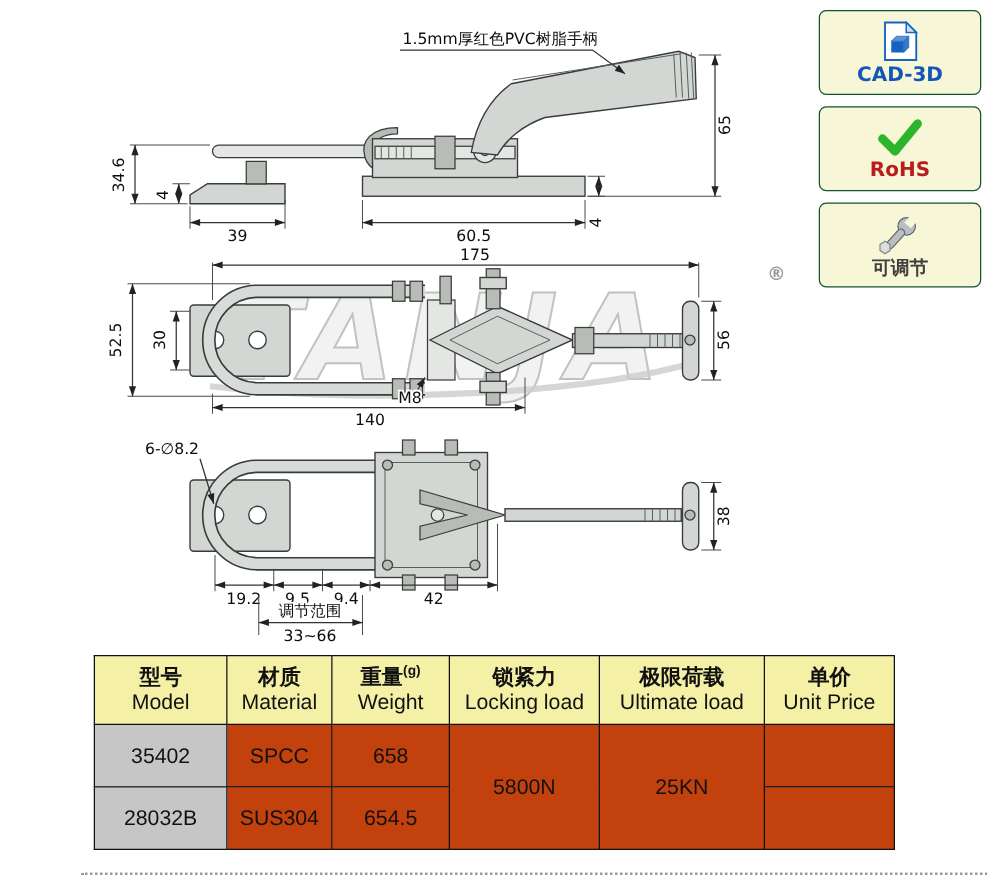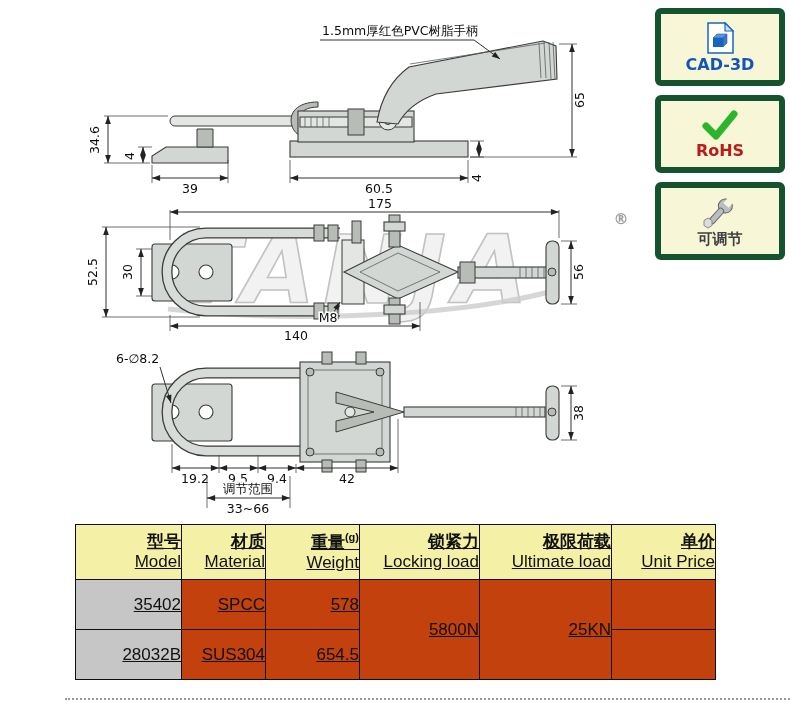--- a/index.html
+++ b/index.html
@@ -17,30 +17,30 @@
   .ext{stroke:#4a4a4a;stroke-width:.8;fill:none;}
   .dim{stroke:#333;stroke-width:1;fill:none;}
   .dimt{font-size:12.5px;fill:#0d0d0d;text-anchor:middle;paint-order:stroke;stroke:#fff;stroke-width:3;}
   .note{font-size:12.5px;fill:#0d0d0d;paint-order:stroke;stroke:#fff;stroke-width:3;}
   .wm{font-size:95px;font-weight:bold;font-style:italic;letter-spacing:8px;text-anchor:middle;
       fill:#f2f2f2;stroke:#c2c2c2;stroke-width:1.6;}
   .wm-swoosh{fill:none;stroke:#cccccc;stroke-width:5;opacity:.8;}
   .wm-r{font-size:15px;font-weight:bold;font-style:italic;fill:#9a9a9a;text-anchor:middle;}
   
   .badges{position:absolute;top:8px;right:5px;width:130px;display:flex;flex-direction:column;gap:9px;}
-  .badge{height:66px;background:#f7f7d8;border:6px solid #14532d;border-radius:6px;
+  .badge{height:66px;background:#f7f7d8;border:1px solid #14532d;border-radius:6px;
          display:flex;flex-direction:column;align-items:center;justify-content:center;gap:2px;}
   .badge-label{font-weight:bold;font-size:15px;line-height:1;}
   .badge-label.cad{color:#1456b8;font-size:16px;}
   .badge-label.rohs{color:#b91c1c;font-size:16px;}
   .badge-label.adj{color:#404040;font-size:15px;}
   
   .spec{position:absolute;left:75px;top:524px;border-collapse:collapse;table-layout:fixed;
         font-family:"Liberation Sans","DejaVu Sans",sans-serif;}
-  .spec th,.spec td{border:1px solid #101010;text-align:right;vertical-align:middle;padding:0;text-decoration:underline;}
+  .spec th,.spec td{border:1px solid #101010;text-align:center;vertical-align:middle;padding:0;}
   .spec th{height:54px;background:#f4f0a6;font-weight:normal;}
   .spec td{height:49px;font-size:17px;background:#c2410c;}
   .zh{font-size:17px;font-weight:bold;line-height:1.25;}
   .zh sup{font-size:11px;font-weight:bold;}
   .en{font-size:17px;line-height:1.2;}
   .model-cell{background:#c6c6c6 !important;}
   
   .dashed-bottom{position:absolute;left:65px;right:0;top:698px;border-top:2px dotted #999;}
 </style>
 </head>
@@ -262,21 +262,21 @@
         <div class="en">Ultimate load</div>
       </th>
       <th>
         <div class="zh">单价</div>
         <div class="en">Unit Price</div>
       </th>
     </tr>
     <tr>
       <td class="model-cell">35402</td>
       <td>SPCC</td>
-      <td>578</td>
+      <td>658</td>
       <td rowspan="2">5800N</td>
       <td rowspan="2">25KN</td>
       <td></td>
     </tr>
     <tr>
       <td class="model-cell">28032B</td>
       <td>SUS304</td>
       <td>654.5</td>
       <td></td>
     </tr>

